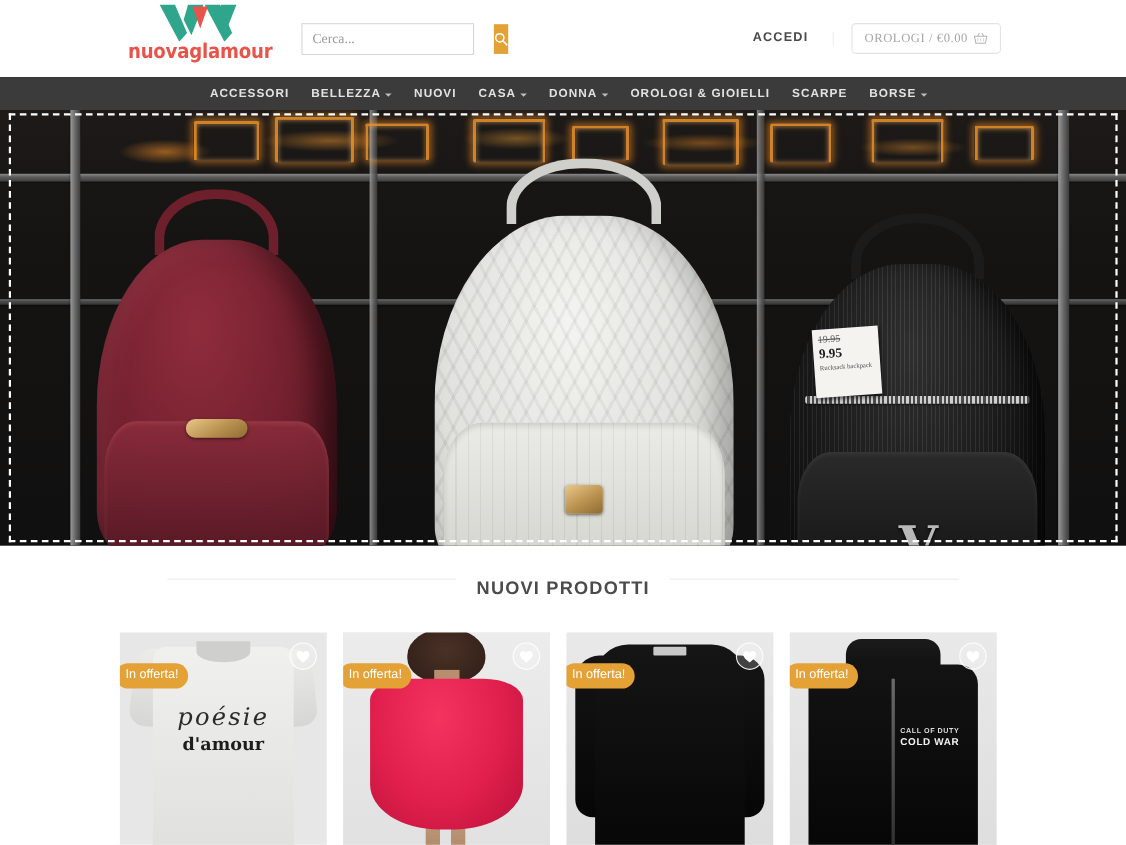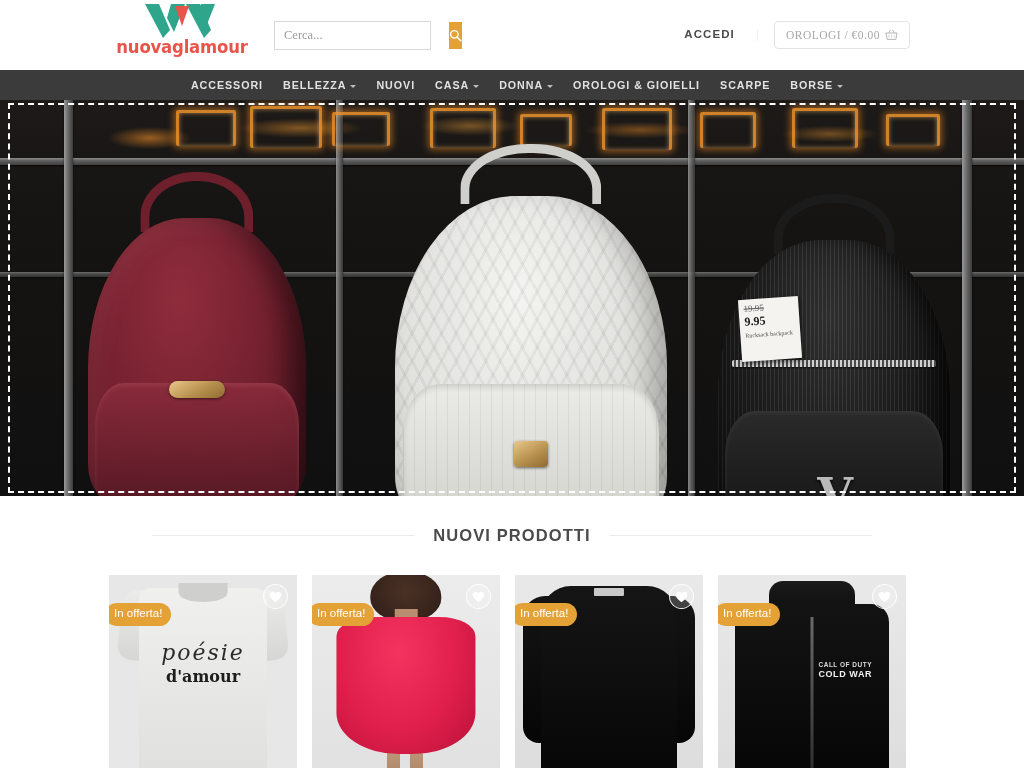--- a/index.html
+++ b/index.html
@@ -302,21 +302,21 @@
     text-shadow: 0 2px 3px rgba(0,0,0,.8);
     letter-spacing: -2px;
   }
 
   
   .products-section {
     background: #ffffff;
     padding-top: 30px;
   }
   .section-head {
-    display: flex; align-items: center;
+    display: flex; 
     justify-content: center;
     gap: 18px;
     width: 720px;
     margin: 0 auto 0;
   }
   .section-rule { flex: 1; height: 1px; background: #ebebeb; }
   .section-title {
     font-size: 16.5px;
     font-weight: 700;
     letter-spacing: 1.1px;

